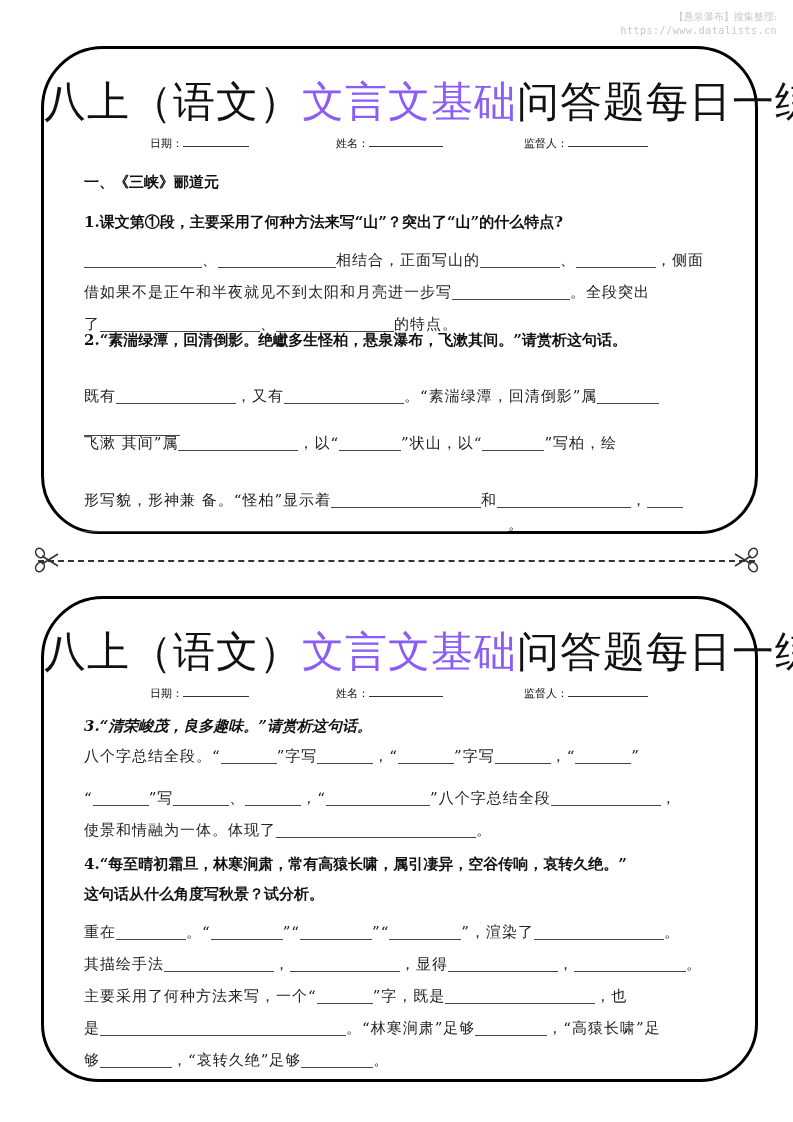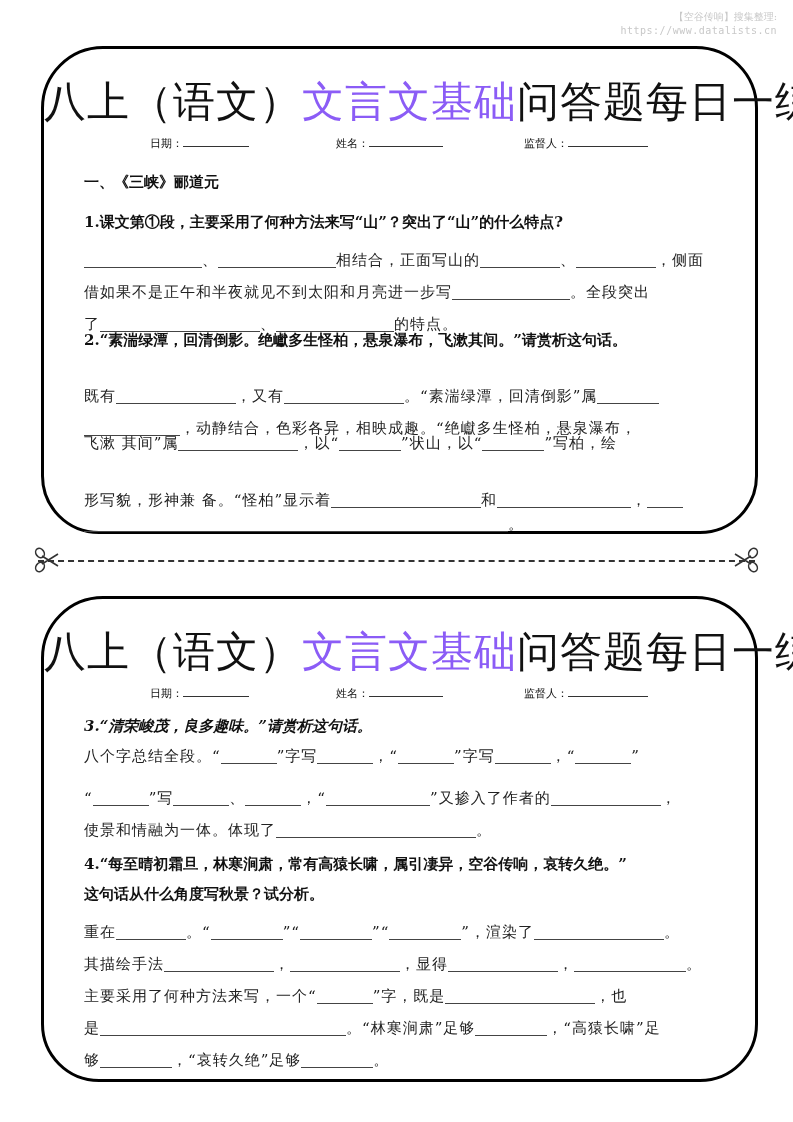--- a/index.html
+++ b/index.html
@@ -27,21 +27,21 @@
   .cutline { position:absolute; top:560px; left:38px; right:38px; height:0;
              border-top:2px dashed #333; }
   .scissor { position:absolute; top:547px; width:26px; height:26px; }
   .scissor.l { left:34px; }
   .scissor.r { right:34px; }
 </style>
 </head>
 <body>
 
 <div class="watermark">
-  <div>【空谷传响】搜集整理:</div>
+  <div>【悬泉瀑布】搜集整理:</div>
   <div class="w2">https://www.datalists.cn</div>
 </div>
 
 <div class="card top">
   <div class="title">
     <span>八上（语文）</span><span class="red">文言文基础</span><span>问答题每日一练</span>
   </div>
   <div class="meta">
     <span class="f" style="left:106px"><span>日期：</span><span class="ln" style="width:66px"></span></span>
     <span class="f" style="left:292px"><span>姓名：</span><span class="ln" style="width:74px"></span></span>
@@ -61,21 +61,21 @@
     <div class="line" style="top:142px">
       <span>了</span><span class="b" style="width:160px"></span><span>、</span><span class="b" style="width:118px"></span><span>的特点。</span>
     </div>
 
     <div class="q" style="position:absolute;top:158px;">2.“素湍绿潭，回清倒影。绝巘多生怪柏，悬泉瀑布，飞漱其间。”请赏析这句话。</div>
 
     <div class="line" style="top:214px">
       <span>既有</span><span class="b" style="width:120px"></span><span>，又有</span><span class="b" style="width:120px"></span><span>。“素湍绿潭，回清倒影”属</span><span class="b" style="width:62px"></span>
     </div>
     <div class="line" style="top:246px">
-      <span class="b" style="width:96px"></span><span>，动静结合，色彩各异，相映成趣。“绝巘多生怪柏，悬泉瀑布，</span>
+      <span class="b" style="width:96px"></span>
     </div>
     <div class="line" style="top:261px">
       <span>飞漱 其间”属</span><span class="b" style="width:120px"></span><span>，以“</span><span class="b" style="width:62px"></span><span>”状山，以“</span><span class="b" style="width:62px"></span><span>”写柏，绘</span>
     </div>
     <div class="line" style="top:318px">
       <span>形写貌，形神兼 备。“怪柏”显示着</span><span class="b" style="width:150px"></span><span>和</span><span class="b" style="width:134px"></span><span>，</span><span class="b" style="width:36px"></span>
     </div>
     <div class="line" style="top:342px">
       <span class="b" style="width:424px"></span><span>。</span>
     </div>
@@ -108,21 +108,21 @@
     <span class="f" style="left:480px"><span>监督人：</span><span class="ln" style="width:80px"></span></span>
   </div>
 
   <div class="content" style="top:118px;">
     <div class="q" style="position:absolute;top:0;font-style:italic;">3.“清荣峻茂，良多趣味。”请赏析这句话。</div>
 
     <div class="line" style="top:30px">
       <span>八个字总结全段。“</span><span class="b" style="width:56px"></span><span>”字写</span><span class="b" style="width:56px"></span><span>，“</span><span class="b" style="width:56px"></span><span>”字写</span><span class="b" style="width:56px"></span><span>，“</span><span class="b" style="width:56px"></span><span>”</span>
     </div>
     <div class="line" style="top:72px">
-      <span>“</span><span class="b" style="width:56px"></span><span>”写</span><span class="b" style="width:56px"></span><span>、</span><span class="b" style="width:56px"></span><span>，“</span><span class="b" style="width:104px"></span><span>”又掺入了作者的</span><span class="b" style="width:110px"></span><span>，</span>
+      <span>“</span><span class="b" style="width:56px"></span><span>”写</span><span class="b" style="width:56px"></span><span>、</span><span class="b" style="width:56px"></span><span>，“</span><span class="b" style="width:104px"></span><span>”八个字总结全段</span><span class="b" style="width:110px"></span><span>，</span>
     </div>
     <div class="line" style="top:104px">
       <span>使景和情融为一体。体现了</span><span class="b" style="width:200px"></span><span>。</span>
     </div>
 
     <div class="q" style="position:absolute;top:138px;">4.“每至晴初霜旦，林寒涧肃，常有高猿长啸，属引凄异，空谷传响，哀转久绝。”</div>
     <div class="q" style="position:absolute;top:168px;">这句话从什么角度写秋景？试分析。</div>
 
     <div class="line" style="top:206px">
       <span>重在</span><span class="b" style="width:70px"></span><span>。“</span><span class="b" style="width:72px"></span><span>”“</span><span class="b" style="width:72px"></span><span>”“</span><span class="b" style="width:72px"></span><span>”，渲染了</span><span class="b" style="width:130px"></span><span>。</span>

